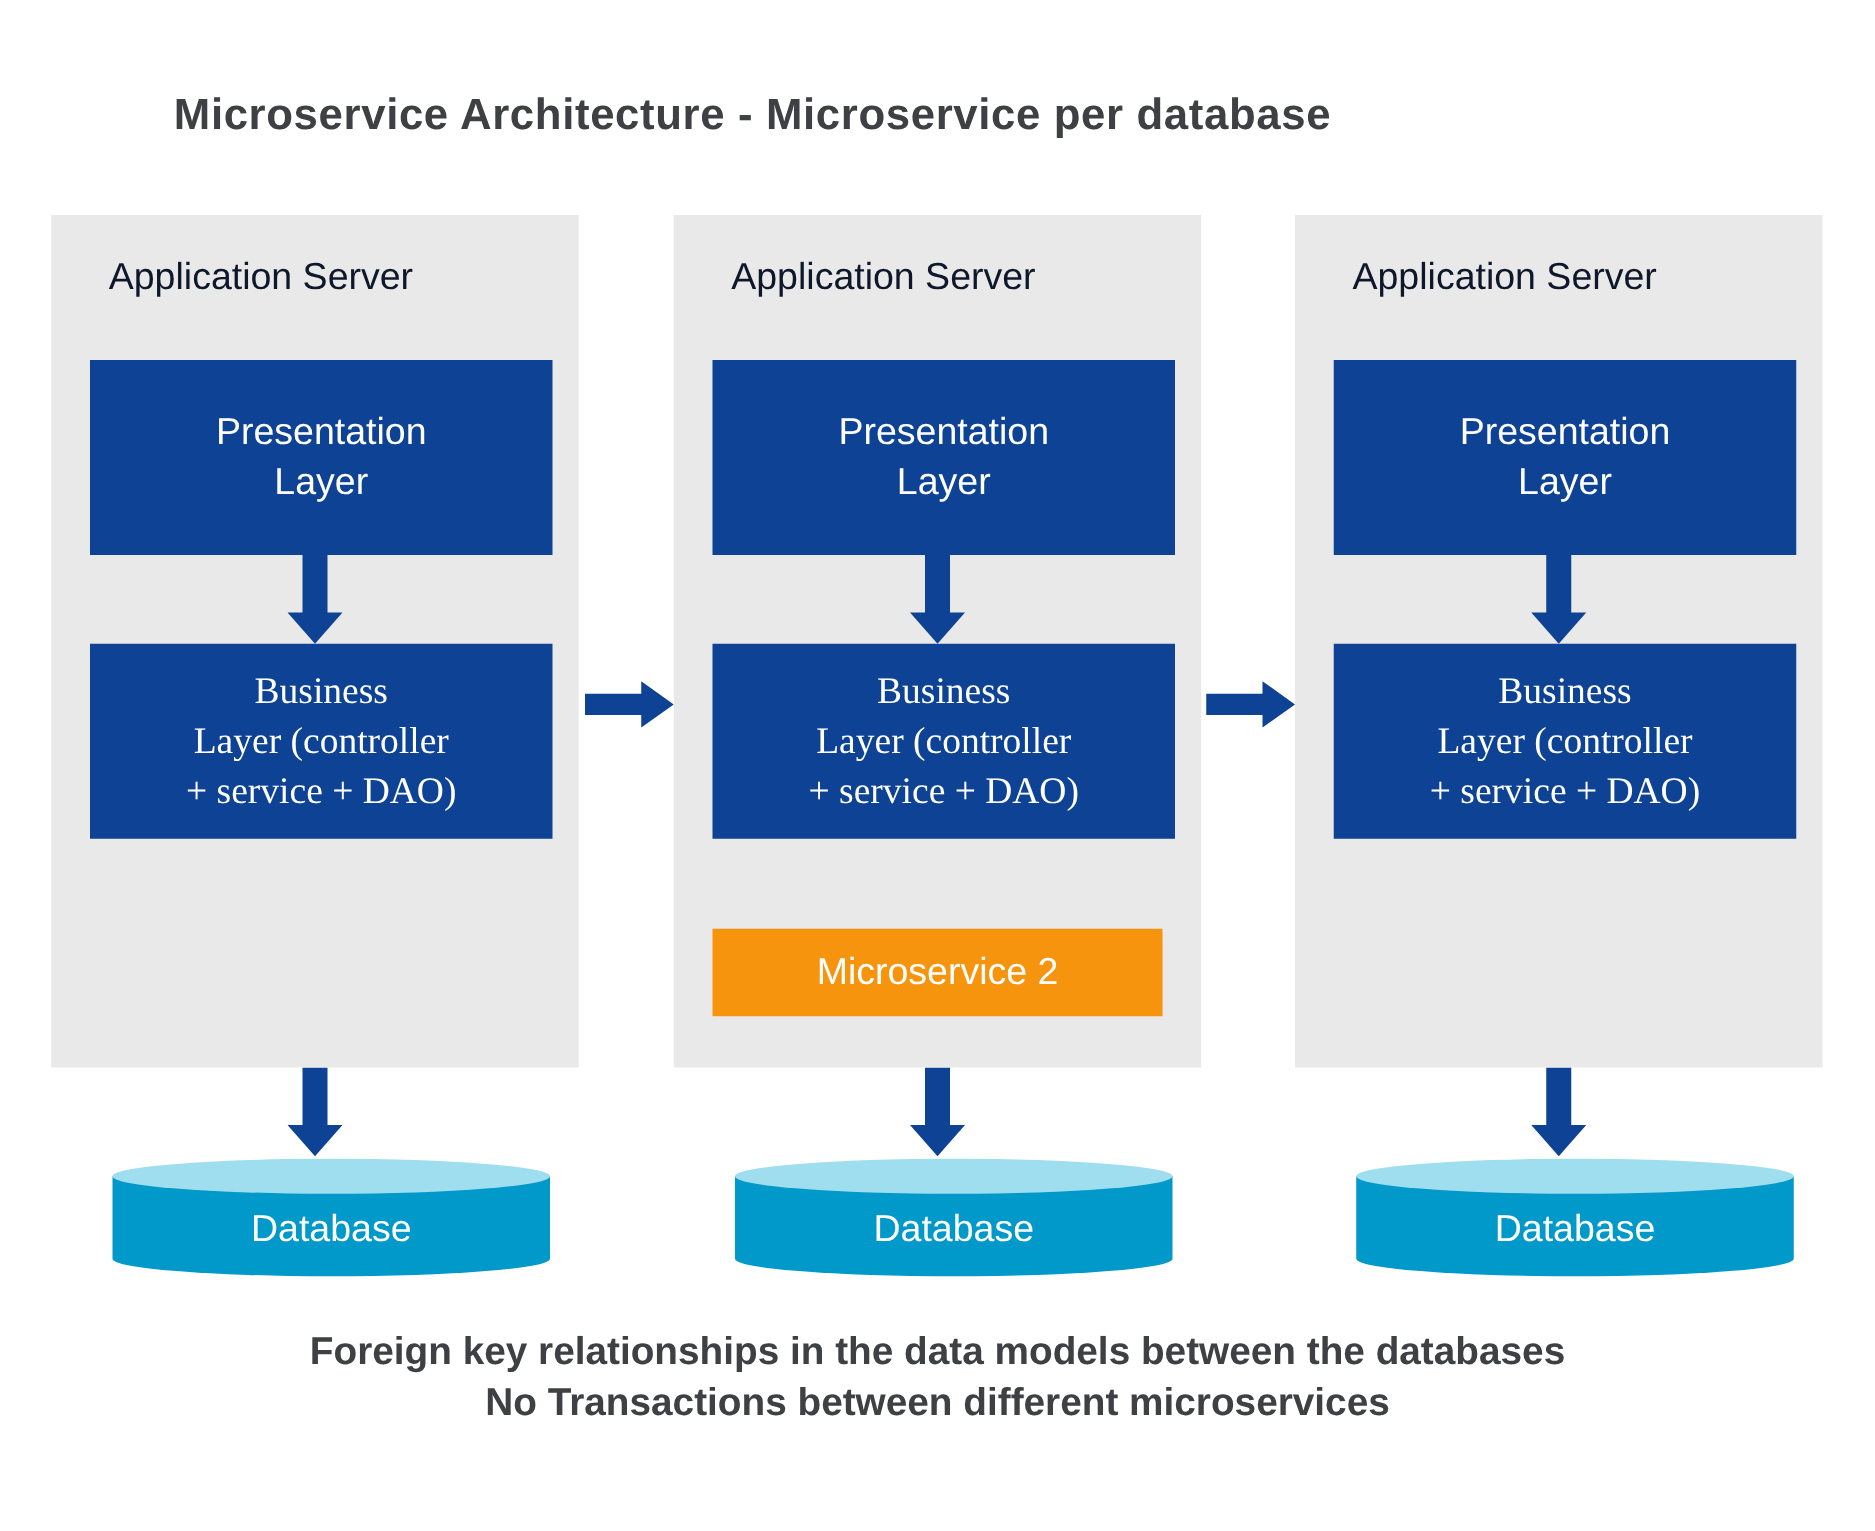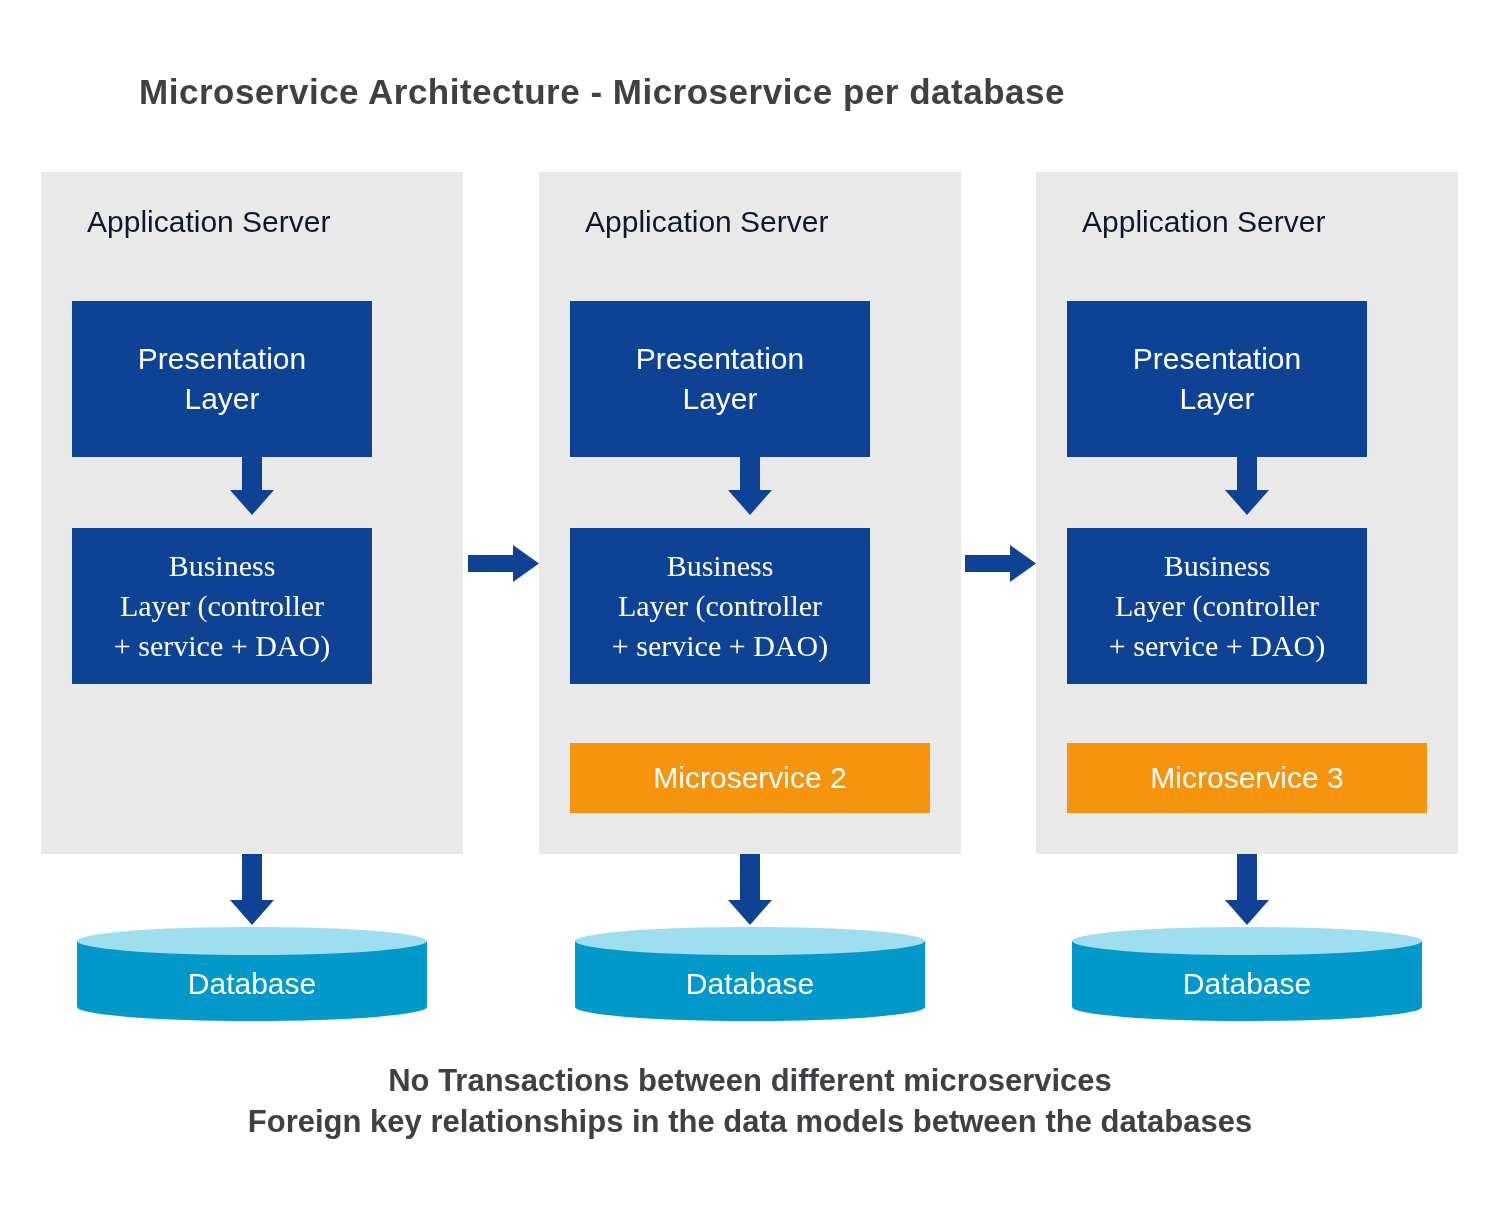--- a/index.html
+++ b/index.html
@@ -19,38 +19,38 @@
 
   .panel {
     position:absolute; top:0; left:0; width:422px; height:682px;
     background:#E9E9E9;
   }
   .app-server-label {
     position:absolute; top:30px; left:46px;
     font-size:30px; line-height:40px; color:#0f172a; font-weight:500;
   }
   .layer-box {
-    position:absolute; left:31px; width:300px;
+    position:absolute; left:31px; width:370px;
     background:#0D4294;
     display:flex; align-items:center; justify-content:center;
     text-align:center; color:#ffffff;
-    font-size:30px; line-height:40px; font-weight:500;margin-top:13px;
+    font-size:30px; line-height:40px; font-weight:500;
   }
   .layer-box .lbl { white-space:pre-line; }
   .presentation-box { top:116px; height:156px; }
   .business-box     { top:343px; height:156px;font-family:Liberation Serif, serif; }
   .microservice-box {
     position:absolute; left:31px; width:360px; top:571px; height:70px;
     background:#F7940D;
     display:flex; align-items:center; justify-content:center;
     text-align:center; color:#ffffff; font-size:30px; font-weight:500;
   }
   .arrow-down-inner { position:absolute; left:189px; top:272px; }
   .arrow-down-db    { position:absolute; left:189px; top:682px; }
-  .cylinder-wrap    { position:absolute; left:35px; top:754px; width:352px; height:96px; }
+  .cylinder-wrap    { position:absolute; left:48px; top:754px; width:352px; height:96px; }
   .cylinder-wrap svg { position:absolute; left:0; top:0; }
   .database-label {
     position:absolute; left:0; top:38px; width:352px;
     text-align:center; color:#ffffff; font-size:30px; line-height:40px; font-weight:500;
   }
   .arrow-right { position:absolute; top:543px; }
   #hlink-0 { left:464px; } #hlink-1 { left:961px; }
 
   .caption {
     position:absolute; top:1060px; left:0; width:1500px;
@@ -145,23 +145,20 @@
       <svg width="44" height="71" viewBox="0 0 44 71">
           <rect x="12" y="0" width="20" height="48" fill="#0D4294"></rect>
           <polygon points="0,46 44,46 22,71" fill="#0D4294"></polygon>
         </svg>
     </span>
     <div class="layer-box business-box">
       <span class="lbl">Business
 Layer (controller
 + service + DAO)</span>
     </div>
-    <div class="microservice-box">
-      <span>Microservice 3</span>
-    </div>
   </div>
   <span class="arrow-down-db">
     <svg width="44" height="71" viewBox="0 0 44 71">
         <rect x="12" y="0" width="20" height="48" fill="#0D4294"></rect>
         <polygon points="0,46 44,46 22,71" fill="#0D4294"></polygon>
       </svg>
   </span>
   <div class="cylinder-wrap">
     <svg width="352" height="96" viewBox="0 0 352 96">
       <path d="M1,15 L1,81 A175,14 0 0 0 351,81 L351,15 Z" fill="#0099CA"></path>
@@ -178,15 +175,15 @@
     </svg>
 </span>
 <span class="arrow-right" id="hlink-1">
   <svg width="75" height="40" viewBox="0 0 75 40">
       <rect x="4" y="12" width="46" height="17" fill="#0D4294"></rect>
       <polygon points="49,2 49,39 75,20.5" fill="#0D4294"></polygon>
     </svg>
 </span>
 
 <div class="caption">
+  <div>Foreign key relationships in the data models between the databases</div>
   <div>No Transactions between different microservices</div>
-  <div>Foreign key relationships in the data models between the databases</div>
 </div>
 
 </body></html>

